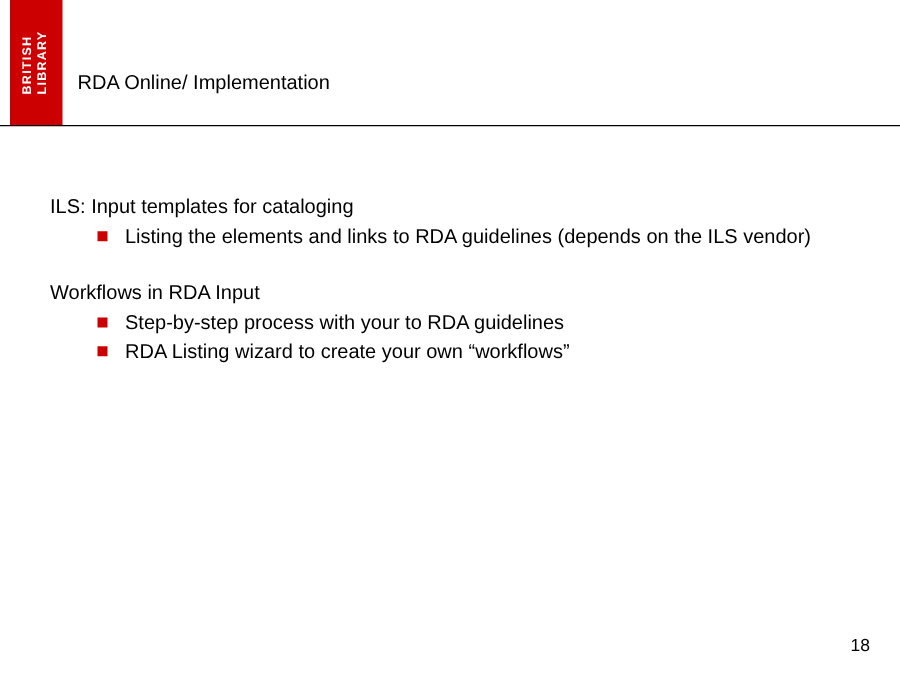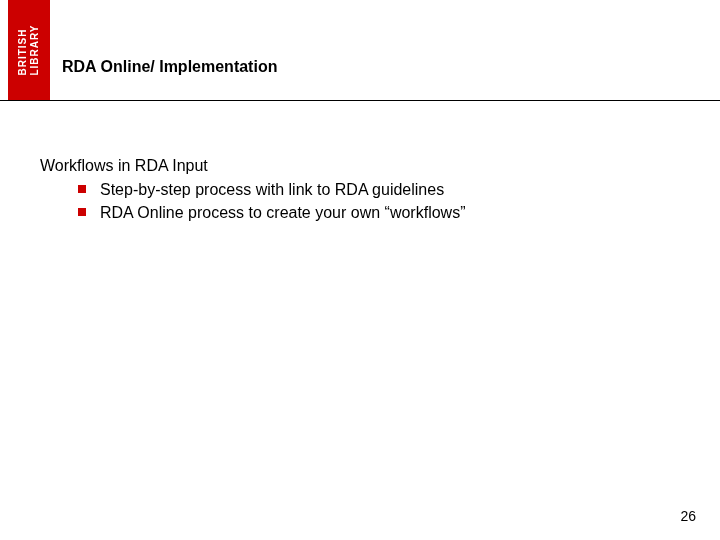--- a/index.html
+++ b/index.html
@@ -30,21 +30,21 @@
     font-size: 10px;
     font-weight: bold;
     letter-spacing: 1px;
     line-height: 1.2;
   }
   .title-wrap {
     position: absolute;
     top: 58px;
     left: 62px;
     font-size: 16px;
-    font-weight: bold;
+    font-weight: normal;
     color: #000;
   }
   .hr {
     position: absolute;
     top: 100px;
     left: 0;
     width: 720px;
     height: 1px;
     background: #000;
   }
@@ -90,28 +90,35 @@
     <span>BRITISH</span><br>
     <span>LIBRARY</span>
   </div>
 </div>
 
 <div class="title-wrap">RDA Online/ Implementation</div>
 <div class="hr"></div>
 
 <div class="content">
 
+  <div class="section">
+    <div class="section-head">ILS: Input templates for cataloging</div>
+    <div class="bullet-row">
+      <div class="bullet-marker"></div>
+      <div class="bullet-text">Listing the elements and links to RDA guidelines (depends on the ILS vendor)</div>
+    </div>
+  </div>
 
   <div class="section">
     <div class="section-head">Workflows in RDA Input</div>
     <div class="bullet-row">
       <div class="bullet-marker"></div>
-      <div class="bullet-text">Step-by-step process with link to RDA guidelines</div>
+      <div class="bullet-text">Step-by-step process with your to RDA guidelines</div>
     </div>
     <div class="bullet-row">
       <div class="bullet-marker"></div>
-      <div class="bullet-text">RDA Online process to create your own “workflows”</div>
+      <div class="bullet-text">RDA Listing wizard to create your own “workflows”</div>
     </div>
   </div>
 
 </div>
 
-<div class="page-num">26</div>
+<div class="page-num">18</div>
 
 </body></html>

